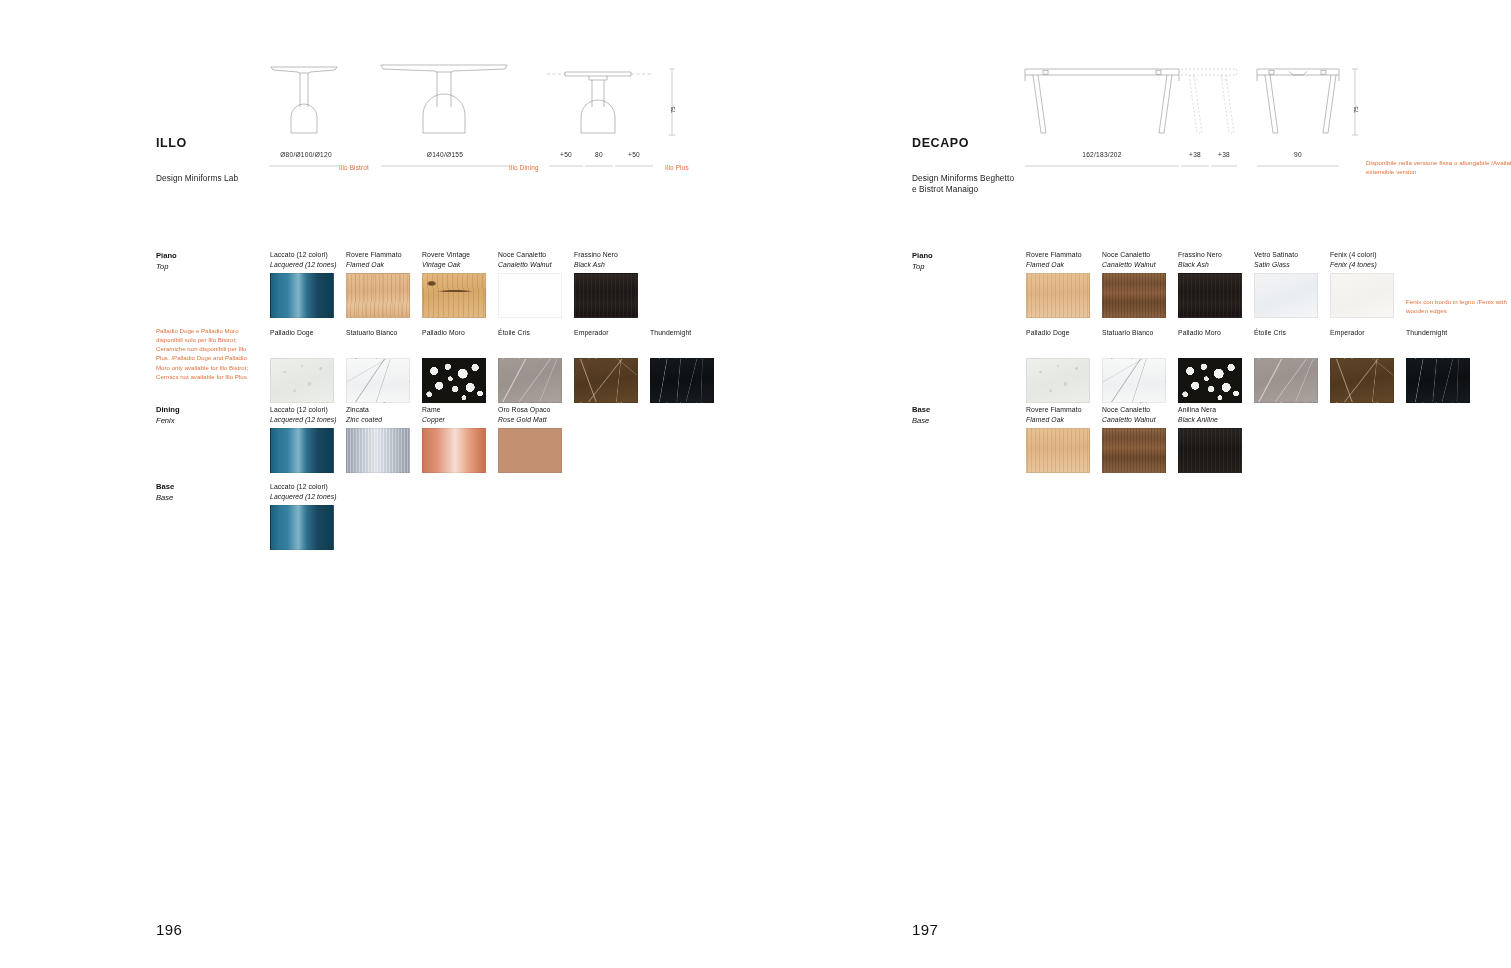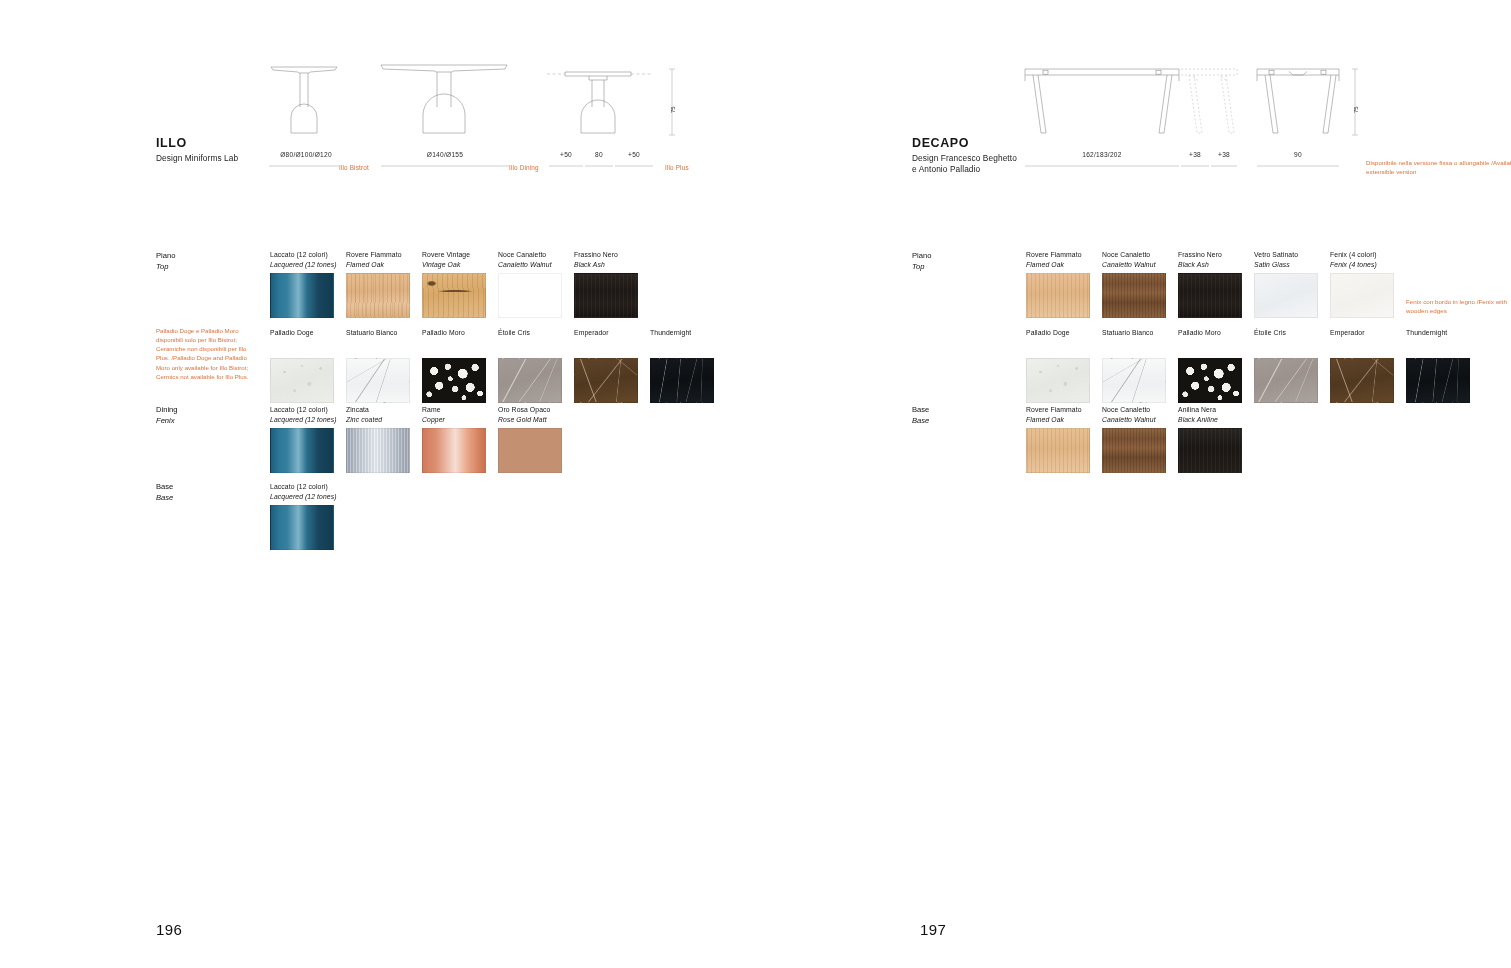--- a/index.html
+++ b/index.html
@@ -18,21 +18,21 @@
   .drawings { position: absolute; }
   .dwg-svg { display: block; }
 
   
   .title-block { position: absolute; }
   .product-name {
     font-size: 12.5px; font-weight: 700; letter-spacing: .6px;
     color: #161616; line-height: 1.1;
   }
   .designer {
-    margin-top: 2px;
+    margin-top: 22px;
     font-size: 8.3px; font-weight: 400; color: #1c1c1c;
     line-height: 1.35; letter-spacing: .1px;
   }
 
   
   .dim-label {
     position: absolute; font-size: 6.6px; color: #2a2a2a;
     letter-spacing: .25px; white-space: nowrap; text-align: center;
   }
   .variant-label {
@@ -47,21 +47,21 @@
     position: absolute; font-size: 6px; color: #2a2a2a;
     transform: rotate(-90deg); transform-origin: left top;
     white-space: nowrap;
   }
 
   
   .matrix { position: absolute; }
   .row-label {
     position: absolute; font-size: 7.6px; line-height: 1.45; color: #111;
   }
-  .row-label .it { font-weight: 400; display: block; }
+  .row-label .it { font-weight: 700; display: block; }
   .row-label .en { font-style: italic; font-weight: 400; display: block; }
 
   .swatch-cell { position: absolute; }
   .sw-name {
     font-size: 6.8px; line-height: 1.42; color: #141414;
     letter-spacing: .1px; white-space: nowrap;
   }
   .sw-name .en { font-style: italic; display: block; color: #141414; }
   .sw-name .it { display: block; }
   .sw-box {
@@ -474,22 +474,22 @@
 
       <div class="note-accent" style="left:345px; top:104px; width:190px;">
         <span>Disponibile nella versione fissa o allungabile</span>
         <span>/Available in fixed or extensible version</span>
       </div>
     </div>
 
     <div class="title-block" style="left:156px; top:137px;">
       <div class="product-name">DECAPO</div>
       <div class="designer">
-        <span>Design Francesco Beghetto</span><br>
-        <span>e Antonio Palladio</span>
+        <span>Design Miniforms Beghetto</span><br>
+        <span>e Bistrot Manaigo</span>
       </div>
     </div>
 
     <div class="matrix">
 
       <div class="row-label" style="left:156px; top:250px;">
         <span class="it">Piano</span>
         <span class="en">Top</span>
       </div>
 
@@ -592,16 +592,16 @@
       </div>
       <div class="swatch-cell" style="left:422px; top:405px;">
         <div class="sw-name">
           <span class="it">Anilina Nera</span>
           <span class="en">Black Aniline</span>
         </div>
         <div class="sw-box f-black-aniline"></div>
       </div>
     </div>
 
-    <div class="folio" style="left:164px;">197</div>
+    <div class="folio" style="left:156px;">197</div>
   </div>
 
 </div>
 
 </body></html>

